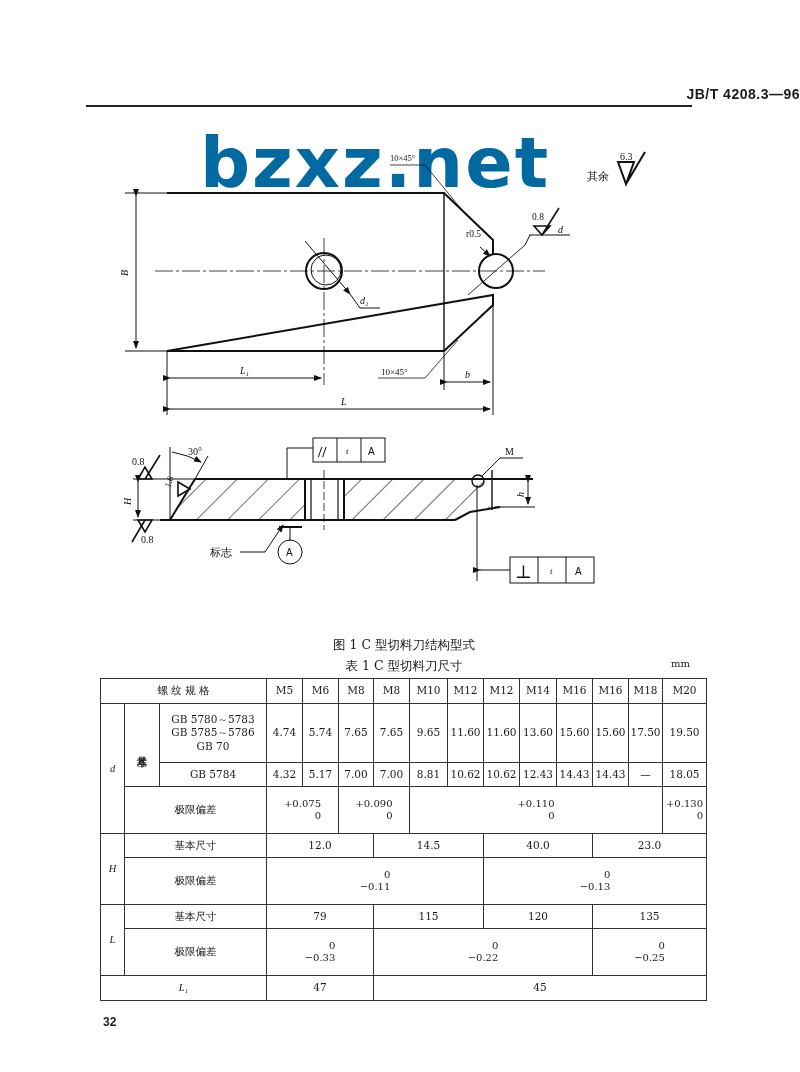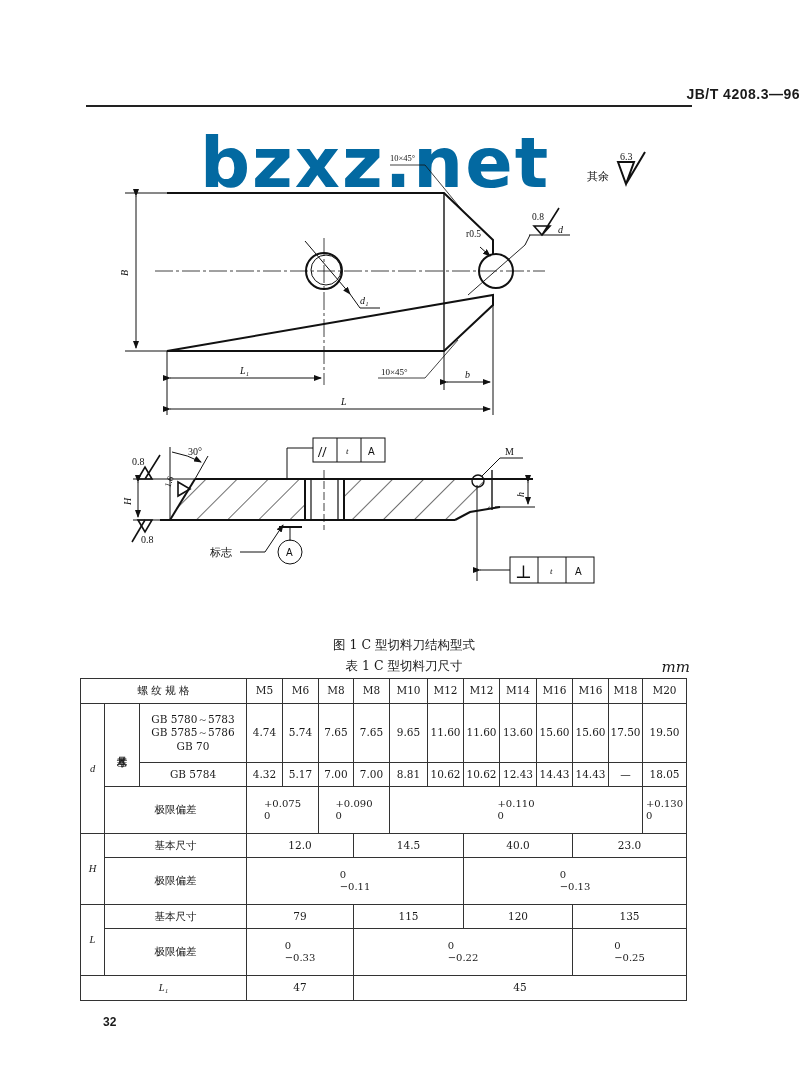--- a/index.html
+++ b/index.html
@@ -2,26 +2,26 @@
 <html><head>
 <meta charset="utf-8">
 <style>
   html,body{margin:0;padding:0;background:#fff;}
   body{width:800px;height:1072px;position:relative;overflow:hidden;font-family:"DejaVu Serif","Liberation Serif",serif;color:#1a1a1a;}
   .hdr{position:absolute;left:0;top:86px;width:800px;text-align:right;font-family:"Liberation Sans","DejaVu Sans",sans-serif;font-size:14px;font-weight:bold;letter-spacing:0.5px;}
   .hdr-rule{position:absolute;left:86px;top:105px;width:606px;height:2px;background:#222;}
   .watermark{position:absolute;left:200px;top:128px;font-family:"DejaVu Sans","Liberation Sans",sans-serif;font-weight:bold;font-size:70px;color:#0369a1;letter-spacing:2px;line-height:1;}
   svg.draw{position:absolute;left:0;top:0;}
   .cap{position:absolute;left:4px;width:800px;text-align:center;font-size:12.5px;}
-  .unit{position:absolute;right:110px;top:658px;font-size:15px;font-style:italic;}
-  table.t{position:absolute;left:80px;top:678px;border-collapse:collapse;font-size:10.5px;table-layout:fixed;padding-left:30px;}
+  .unit{position:absolute;right:110px;top:658px;font-size:10px;}
+  table.t{position:absolute;left:100px;top:678px;border-collapse:collapse;font-size:10.5px;table-layout:fixed;padding-left:30px;}
   table.t td{border:1px solid #333;text-align:center;vertical-align:middle;padding:0;line-height:1.25;}
   .it{font-style:italic;font-family:"Liberation Serif","DejaVu Serif",serif;}
   .vert{writing-mode:vertical-rl;letter-spacing:0px;}
-  .tol{display:inline-block;text-align:left;font-size:10px;line-height:1.2;}
+  .tol{display:inline-block;text-align:right;font-size:10px;line-height:1.2;}
   .pageno{position:absolute;left:103px;top:1015px;font-family:"Liberation Sans",sans-serif;font-size:12px;font-weight:bold;}
 </style>
 </head>
 <body>
 
 <div class="hdr">JB/T 4208.3—96</div>
 <div class="hdr-rule"></div>
 <div class="watermark">bzxz.net</div>
 
 <svg class="draw" width="800" height="640" viewBox="0 0 800 640" font-family="Liberation Serif, DejaVu Serif, serif">

